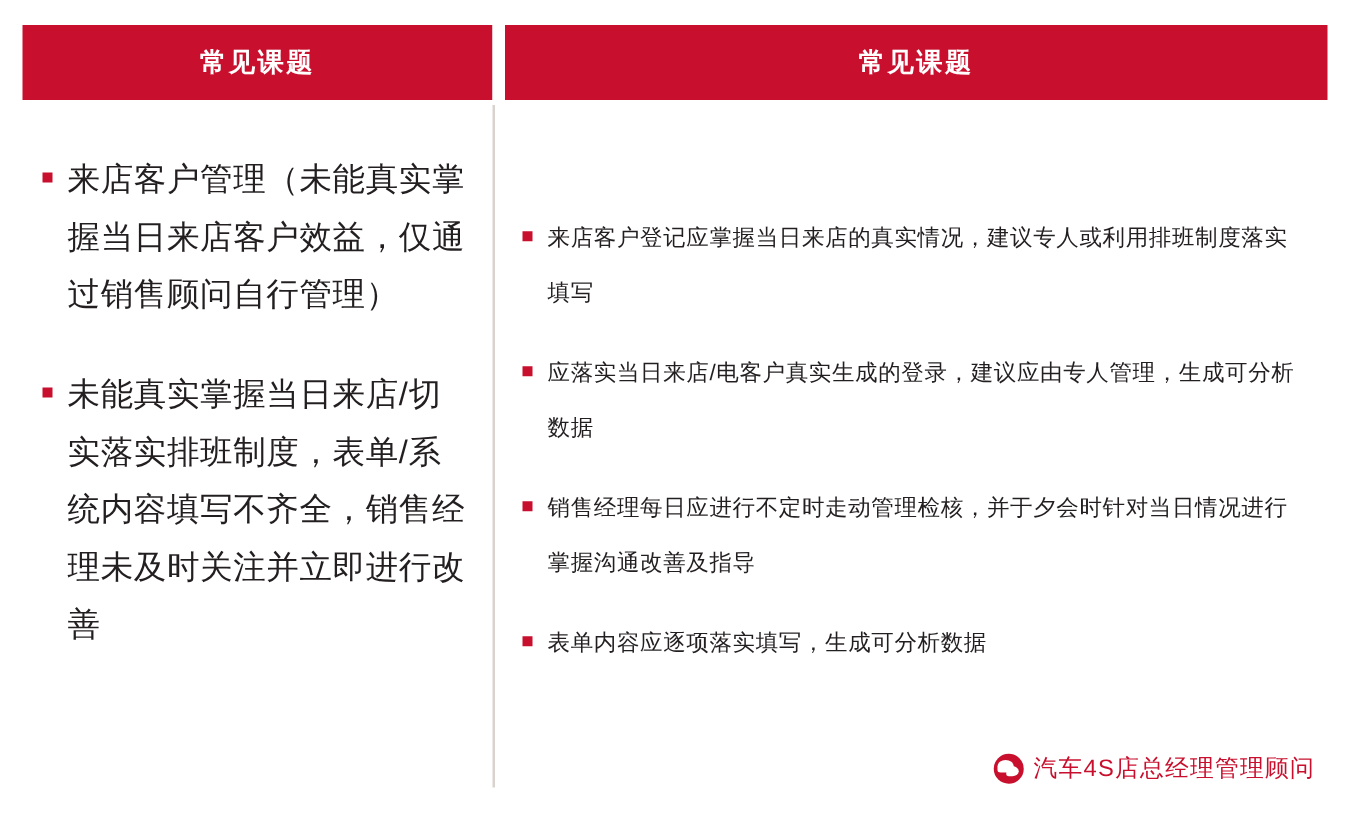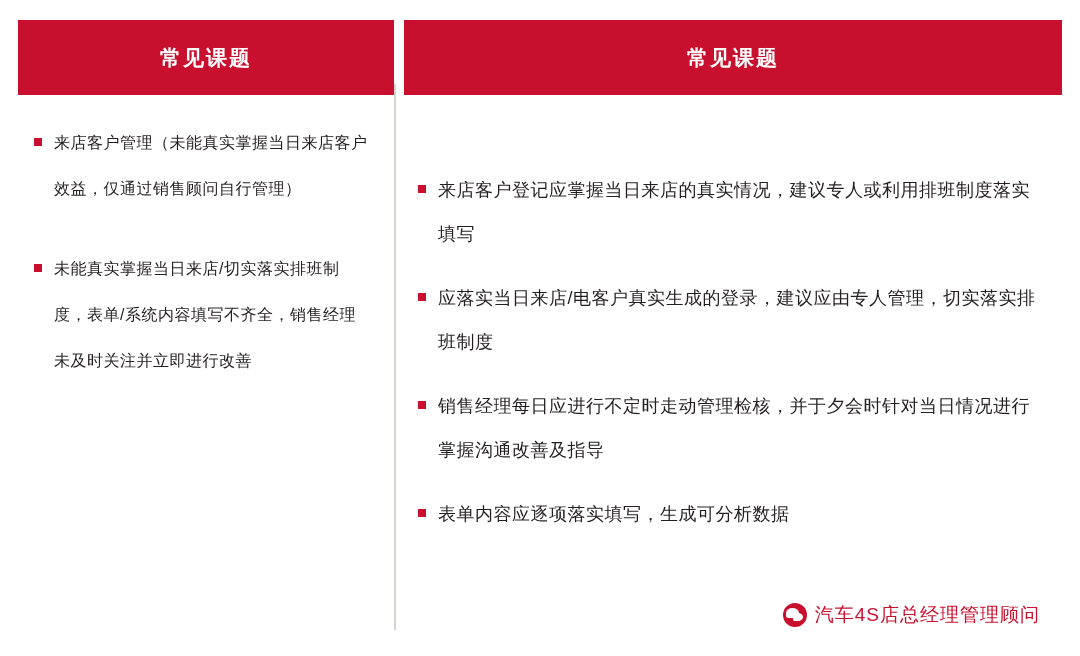--- a/index.html
+++ b/index.html
@@ -18,21 +18,21 @@
     width: 1080px;
     height: 656px;
     box-sizing: border-box;
   }
   
   .header-row {
     position: absolute;
     left: 18px;
     top: 20px;
     width: 1044px;
-    height: 75px;
+    height: 60px;
     display: flex;
   }
   .header-cell {
     background: #c8102e;
     color: #ffffff;
     display: flex;
     align-items: center;
     justify-content: center;
     font-size: 21px;
     font-weight: bold;
@@ -91,42 +91,42 @@
   ul.bullets li::before {
     content: "";
     position: absolute;
     left: 2px;
     top: 12px;
     width: 8px;
     height: 8px;
     background: #c8102e;
   }
   .col.left ul.bullets li {
-    font-size: 16px;
+    font-size: 26px;
     line-height: 46px;
     margin-bottom: 34px;
     letter-spacing: 0.5px;
   }
   .col.left ul.bullets li::before {
     top: 18px;
   }
   .col.right ul.bullets li {
     font-size: 18px;
     line-height: 44px;
     margin-bottom: 20px;
     letter-spacing: 0.5px;
   }
   .col.right ul.bullets li::before {
     top: 17px;
   }
 
   
   .watermark {
     position: absolute;
-    right: 40px;
+    right: 28px;
     bottom: 28px;
     display: flex;
     align-items: center;
     color: #c8102e;
     font-size: 19px;
     letter-spacing: 1px;
   }
   .wechat-badge {
     width: 24px;
     height: 24px;
@@ -177,21 +177,21 @@
         <li>来店客户管理（未能真实掌握当日来店客户效益，仅通过销售顾问自行管理）</li>
         <li>未能真实掌握当日来店/切实落实排班制度，表单/系统内容填写不齐全，销售经理未及时关注并立即进行改善</li>
       </ul>
     </div>
 
     <div class="col-sep"></div>
 
     <div class="col right">
       <ul class="bullets">
         <li>来店客户登记应掌握当日来店的真实情况，建议专人或利用排班制度落实填写</li>
-        <li>应落实当日来店/电客户真实生成的登录，建议应由专人管理，切实落实排班制度</li>
+        <li>应落实当日来店/电客户真实生成的登录，建议应由专人管理，生成可分析数据</li>
         <li>销售经理每日应进行不定时走动管理检核，并于夕会时针对当日情况进行掌握沟通改善及指导</li>
         <li>表单内容应逐项落实填写，生成可分析数据</li>
       </ul>
     </div>
   </div>
 
   <div class="watermark">
     <span class="wechat-badge"></span>
     <span>汽车4S店总经理管理顾问</span>
   </div>

